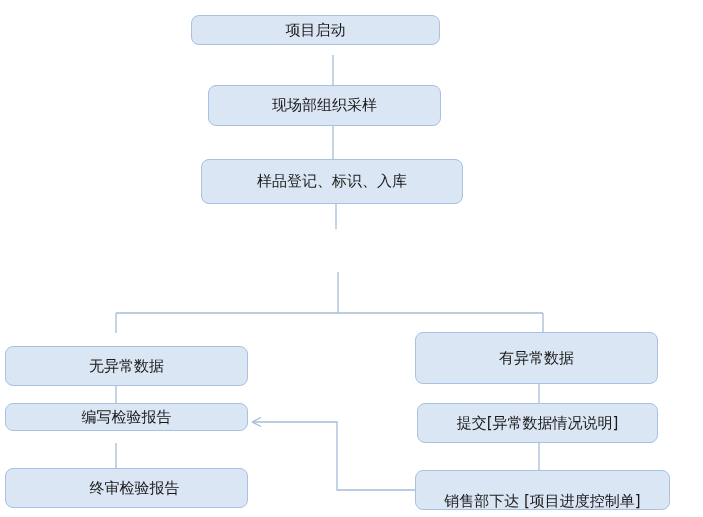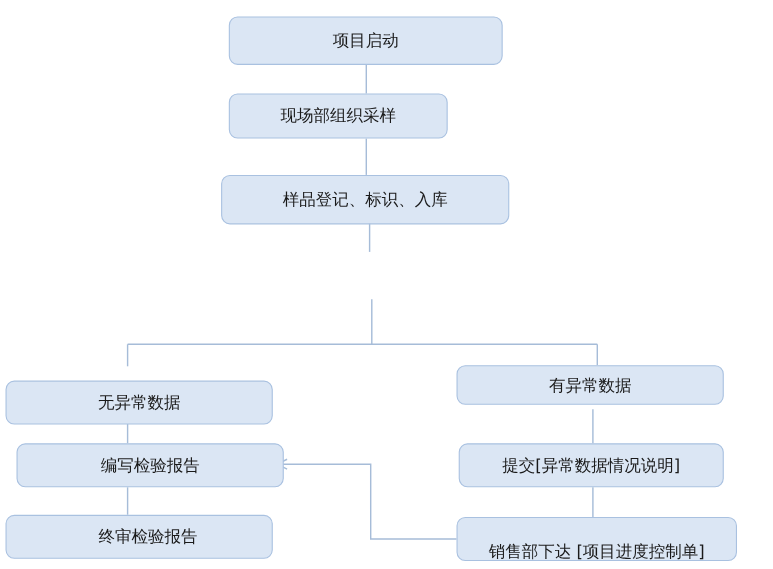--- a/index.html
+++ b/index.html
@@ -44,28 +44,28 @@
     align-items: center;
     justify-content: center;
     color: var(--text);
     font-size: 15px;
     line-height: 1;
     text-align: center;
     white-space: nowrap;
   }
 
   
-  #n-project-start      { left: 208px; top: 15px;  width: 249px; height: 44px; }
-  #n-field-sampling     { left: 208px; top: 85px;  width: 199px; height: 41px; }
+  #n-project-start      { left: 191px; top: 15px;  width: 249px; height: 30px; }
+  #n-field-sampling     { left: 208px; top: 85px;  width: 233px; height: 41px; }
   #n-sample-registration{ left: 201px; top: 159px; width: 262px; height: 45px; }
   #n-inspection-records { left: 148px; top: 229px; width: 388px; height: 43px; }
   #n-no-abnormal-data   { left: 5px;   top: 333px; width: 243px; height: 40px; margin-top: 13px; }
-  #n-write-report       { left: 15px;   top: 403px; width: 243px; height: 40px; text-align: center; }
+  #n-write-report       { left: 5px;   top: 403px; width: 243px; height: 28px; text-align: center; }
   #n-final-review       { left: 5px;   top: 468px; width: 243px; height: 40px; padding-left: 16px; }
-  #n-abnormal-data      { left: 415px; top: 332px; width: 243px; height: 36px; text-align: center; }
+  #n-abnormal-data      { left: 415px; top: 332px; width: 243px; height: 52px; text-align: center; }
   #n-submit-note        { left: 417px; top: 403px; width: 241px; height: 40px; }
   #n-sales-control      { left: 415px; top: 470px; width: 255px; height: 40px; align-items: flex-end; }
 </style>
 </head>
 <body>
 
 <div class="canvas">
 
   <svg class="connectors" viewBox="0 0 703 517" xmlns="http://www.w3.org/2000/svg" aria-hidden="true">
 

